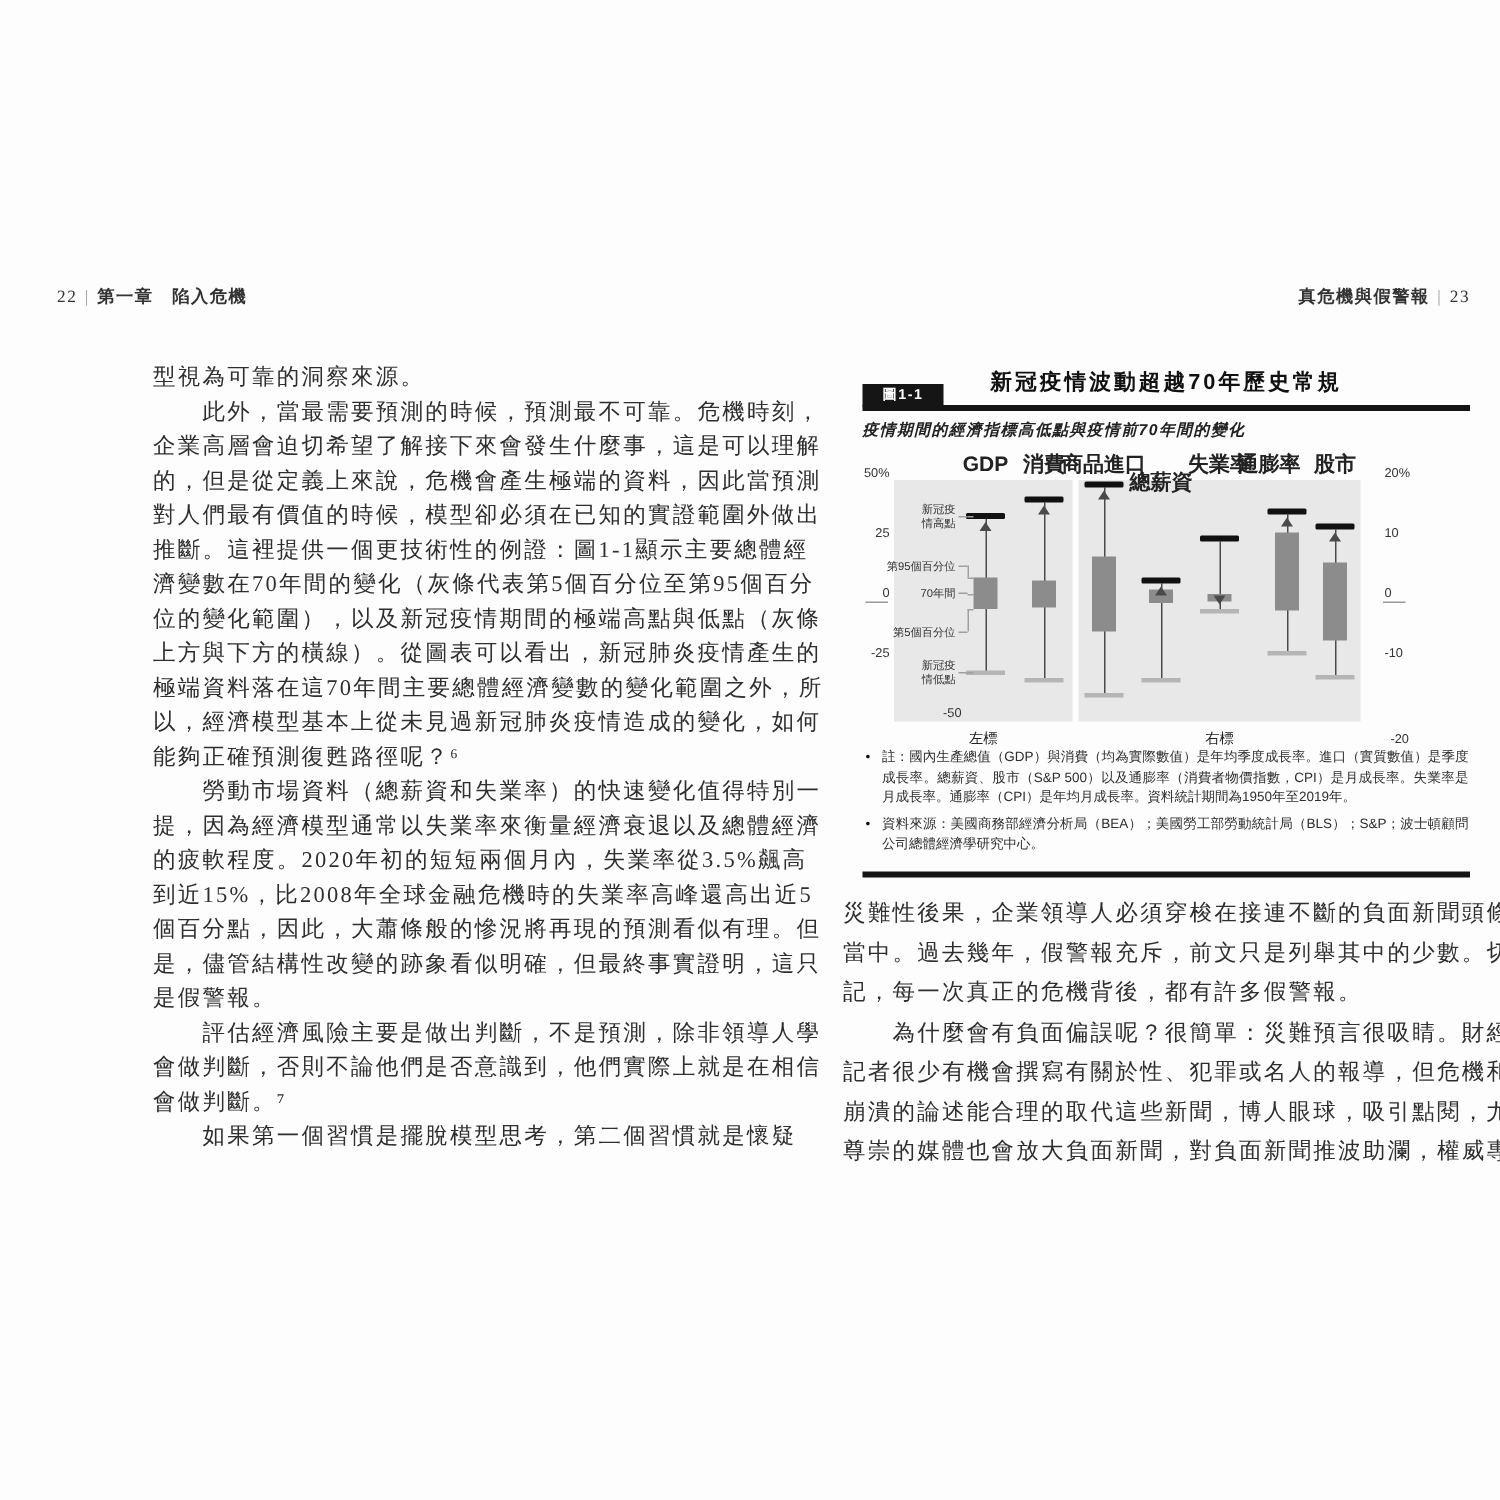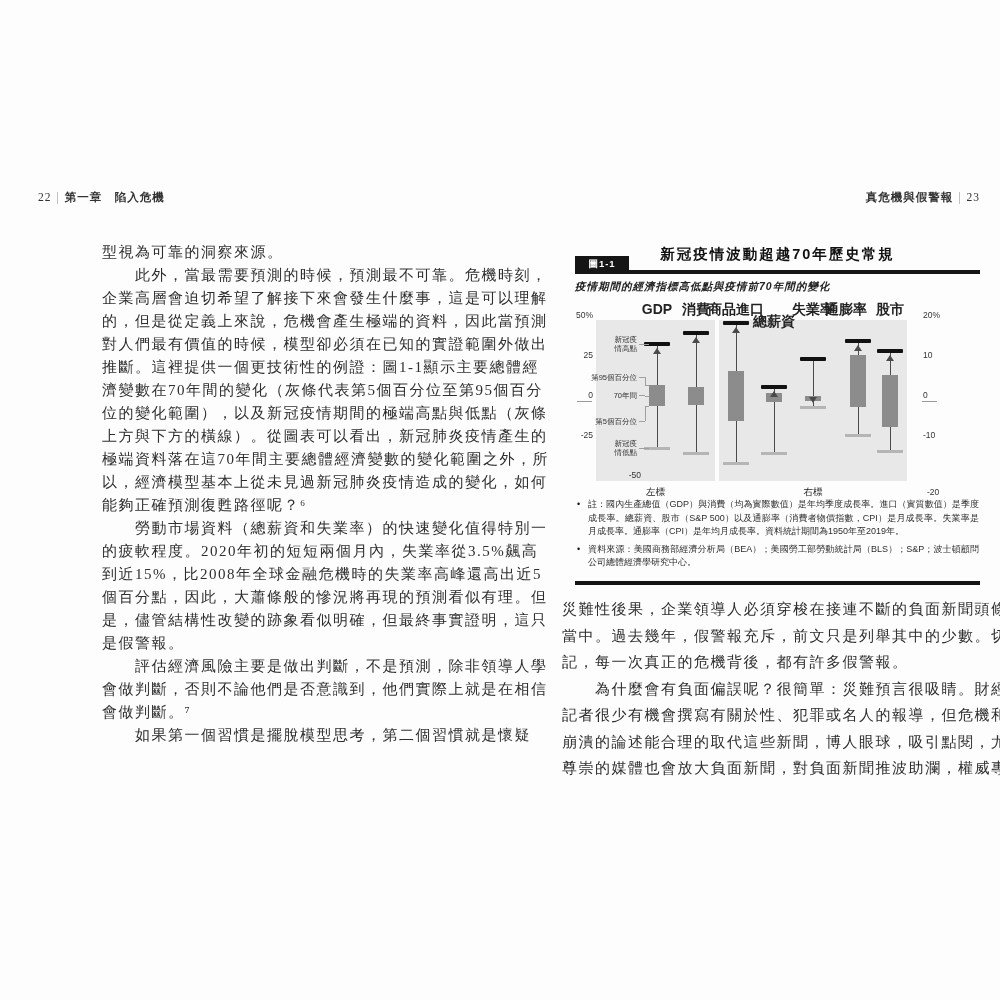--- a/index.html
+++ b/index.html
@@ -62,20 +62,21 @@
     <div class="line">的，但是從定義上來說，危機會產生極端的資料，因此當預測</div>
     <div class="line">對人們最有價值的時候，模型卻必須在已知的實證範圍外做出</div>
     <div class="line">推斷。這裡提供一個更技術性的例證：圖1-1顯示主要總體經</div>
     <div class="line">濟變數在70年間的變化（灰條代表第5個百分位至第95個百分</div>
     <div class="line">位的變化範圍），以及新冠疫情期間的極端高點與低點（灰條</div>
     <div class="line">上方與下方的橫線）。從圖表可以看出，新冠肺炎疫情產生的</div>
     <div class="line">極端資料落在這70年間主要總體經濟變數的變化範圍之外，所</div>
     <div class="line">以，經濟模型基本上從未見過新冠肺炎疫情造成的變化，如何</div>
     <div class="line">能夠正確預測復甦路徑呢？⁶</div>
     <div class="line">　　勞動市場資料（總薪資和失業率）的快速變化值得特別一</div>
+    <div class="line">提，因為經濟模型通常以失業率來衡量經濟衰退以及總體經濟</div>
     <div class="line">的疲軟程度。2020年初的短短兩個月內，失業率從3.5%飆高</div>
     <div class="line">到近15%，比2008年全球金融危機時的失業率高峰還高出近5</div>
     <div class="line">個百分點，因此，大蕭條般的慘況將再現的預測看似有理。但</div>
     <div class="line">是，儘管結構性改變的跡象看似明確，但最終事實證明，這只</div>
     <div class="line">是假警報。</div>
     <div class="line">　　評估經濟風險主要是做出判斷，不是預測，除非領導人學</div>
     <div class="line">會做判斷，否則不論他們是否意識到，他們實際上就是在相信</div>
     <div class="line">會做判斷。⁷</div>
     <div class="line">　　如果第一個習慣是擺脫模型思考，第二個習慣就是懷疑</div>
   </div>

